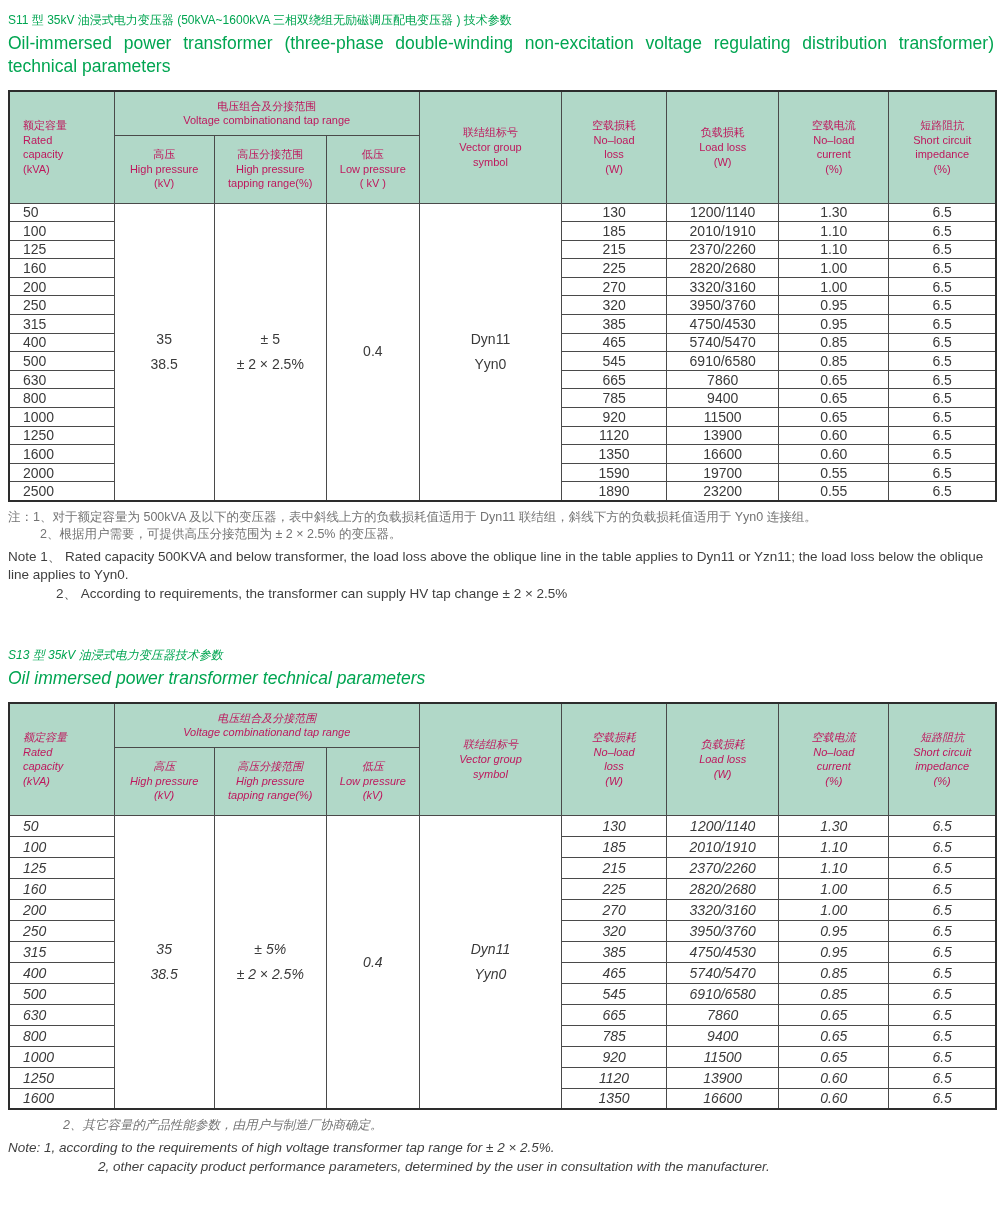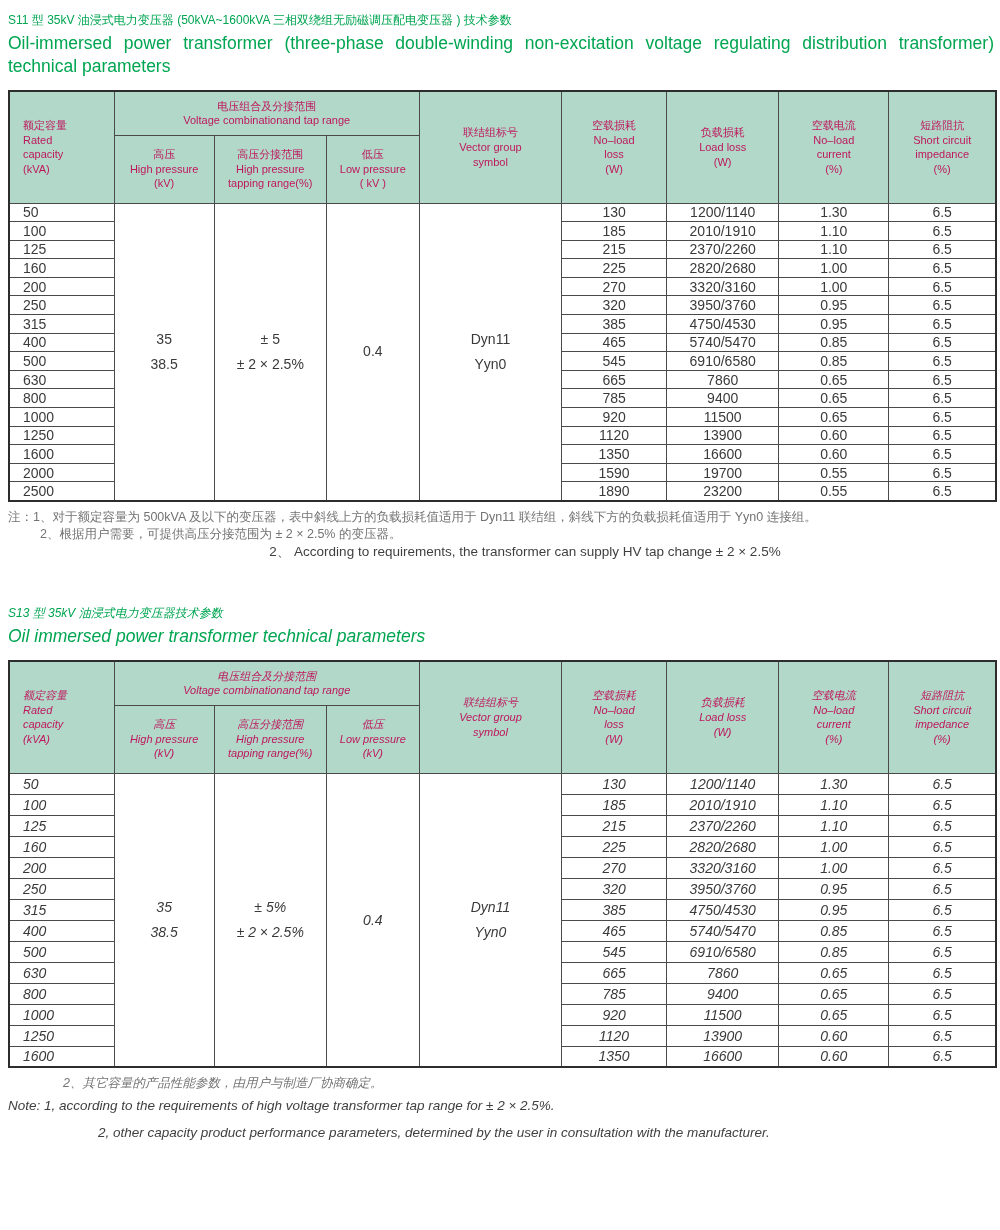--- a/index.html
+++ b/index.html
@@ -76,21 +76,21 @@
   table.params tbody td.merged {
     white-space: pre-line;
     line-height: 1.75;
     font-size: 14px;
   }
 
   .notes { margin-top: 7px; }
   .note-zh { font-size: 12.5px; line-height: 17px; color: #737373; }
   .note-en { font-size: 13.5px; line-height: 18.5px; color: #3f3f3f; margin-top: 5px; }
   .ind-zh-1 { padding-left: 32px; }
-  .ind-en-1 { padding-left: 48px; text-align: center; }
+  .ind-en-1 { padding-left: 48px; }
   .ind-zh-2 { padding-left: 55px; }
   .ind-en-2 { padding-left: 90px; }
 
   .section-2 { margin-top: 40px; font-style: italic; }
   .section-2 .title-en { text-align: left; }
 </style>
 </head>
 <body>
 
 <div class="page">
@@ -269,20 +269,21 @@
             <td class="num">23200</td>
             <td class="num">0.55</td>
             <td class="num">6.5</td>
           </tr>
         </tbody>
     </table>
 
     <div class="notes">
       <div class="note-zh">注：1、对于额定容量为 500kVA 及以下的变压器，表中斜线上方的负载损耗值适用于 Dyn11 联结组，斜线下方的负载损耗值适用于 Yyn0 连接组。</div>
       <div class="note-zh ind-zh-1">2、根据用户需要，可提供高压分接范围为 ± 2 × 2.5% 的变压器。</div>
+      <div class="note-en">Note 1、 Rated capacity 500KVA and below transformer, the load loss above the oblique line in the table applies to Dyn11 or Yzn11; the load loss  below the oblique line applies to Yyn0.</div>
       <div class="note-en ind-en-1" style="margin-top:0">2、 According to requirements, the transformer can supply HV tap change ± 2 × 2.5%</div>
     </div>
   </div>
 
   <div class="section-2">
     <div class="title-zh">S13 型 35kV 油浸式电力变压器技术参数</div>
     <div class="title-en">Oil immersed power transformer technical parameters</div>
 
     <table class="params s13">
       <colgroup>
@@ -440,17 +441,17 @@
             <td class="num">16600</td>
             <td class="num">0.60</td>
             <td class="num">6.5</td>
           </tr>
         </tbody>
     </table>
 
     <div class="notes">
       <div class="note-zh ind-zh-2">2、其它容量的产品性能参数，由用户与制造厂协商确定。</div>
       <div class="note-en">Note: 1, according to the requirements of high voltage transformer tap range for  ± 2 × 2.5%.</div>
-      <div class="note-en ind-en-2" style="margin-top:8px">2, other capacity product performance parameters, determined by the user in consultation with the manufacturer.</div>
+      <div class="note-en ind-en-2" style="margin-top:0">2, other capacity product performance parameters, determined by the user in consultation with the manufacturer.</div>
     </div>
   </div>
 
 </div>
 
 </body></html>

